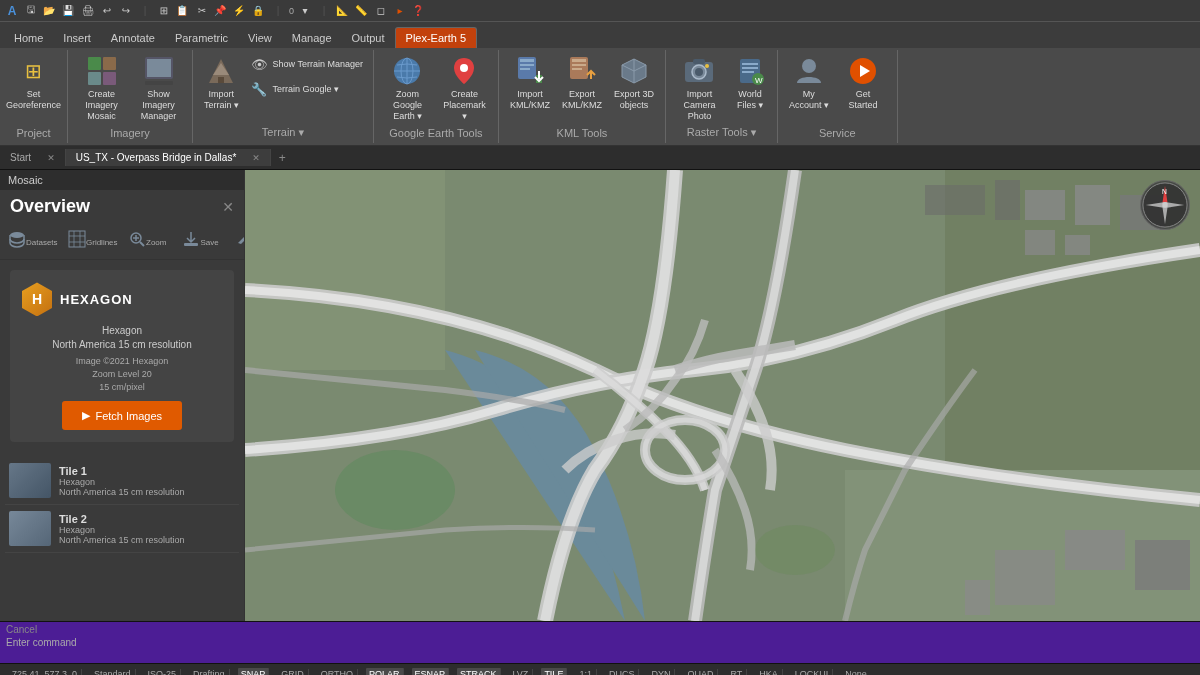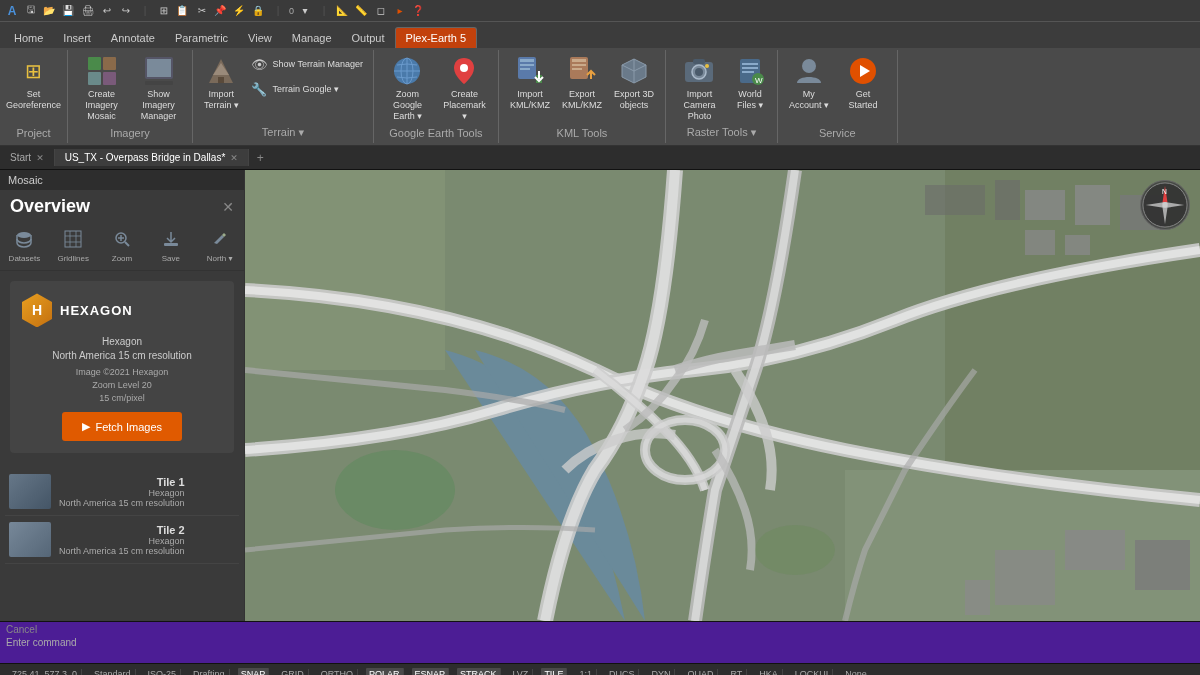--- a/index.html
+++ b/index.html
@@ -25,52 +25,52 @@
     .ribbon-btn .btn-label { font-size: 9px; color: #ddd; text-align: center; margin-top: 2px; line-height: 1.2; }
 
     .ribbon-btn-small { display: flex; flex-direction: row; align-items: center; padding: 2px 4px; cursor: pointer; border-radius: 2px; gap: 3px; }
     .ribbon-btn-small .icon-sm { width: 20px; height: 20px; display: flex; align-items: center; justify-content: center; font-size: 13px; }
     .ribbon-btn-small .btn-label-sm { font-size: 9px; color: #ddd; }
 
     .ribbon-col { display: flex; flex-direction: column; gap: 1px; }
 
     
     #doc-tabs { background: #2d2d2d; display: flex; align-items: center; height: 24px; border-bottom: 1px solid #111; }
-    .doc-tab { padding: 3px 10px; font-size: 10px; color: #aaa; cursor: pointer; border-right: 1px solid #444; display: flex; align-items: center; gap: 5px; }
+    .doc-tab { padding: 3px 10px; font-size: 10px; color: #aaa; cursor: pointer; border-right: 1px solid #444; display: flex; align-items: center; gap: 16px; }
     .doc-tab.active { background: #3d3d3d; color: #fff; }
     .doc-tab .close-btn { font-size: 9px; color: #888; cursor: pointer; }
     #new-tab-btn { padding: 3px 8px; color: #888; cursor: pointer; font-size: 12px; }
 
     
     #main-content { display: flex; height: calc(675px - 22px - 26px - 90px - 24px - 22px - 20px); }
 
     
     #left-panel { width: 245px; background: #3a3a3a; border-right: 1px solid #333; display: flex; flex-direction: column; overflow: hidden; position: relative; }
     
     #panel-header { background: #2d2d2d; padding: 4px 8px; display: flex; align-items: center; justify-content: space-between; }
     
     #panel-title-bar { padding: 6px 10px; display: flex; align-items: center; justify-content: space-between; background: #3a3a3a; }
     #panel-title-text { font-size: 18px; color: #fff; font-weight: bold; }
     #panel-close { cursor: pointer; color: #888; font-size: 14px; }
-    .side-icon-btn { display: flex; flex-direction: column; align-items: center; padding: 5px 8px; cursor: pointer; width: 60px; }
+    .side-icon-btn { display: flex; align-items: center; padding: 5px 8px; cursor: pointer; width: 60px; }
     .side-icon-btn .icon { font-size: 16px; color: #ccc; }
     .side-icon-btn .label { font-size: 8px; color: #aaa; margin-top: 2px; }
 
     
     #provider-card { margin: 10px; background: #444; border-radius: 4px; padding: 12px; }
     #provider-logo-area { display: flex; align-items: center; gap: 8px; margin-bottom: 8px; }
     #provider-logo-hex { width: 30px; height: 34px; background: linear-gradient(135deg, #e8a020, #c47010); clip-path: polygon(50% 0%, 100% 25%, 100% 75%, 50% 100%, 0% 75%, 0% 25%); display: flex; align-items: center; justify-content: center; }
     #provider-name { font-size: 13px; font-weight: bold; color: #fff; letter-spacing: 1px; }
     #provider-desc { font-size: 10px; color: #ccc; line-height: 1.4; text-align: center; }
     #provider-meta { font-size: 9px; color: #aaa; text-align: center; margin-top: 3px; line-height: 1.4; }
     
     #fetch-btn { background: #e05a00; color: #fff; border: none; border-radius: 3px; padding: 8px 20px; font-size: 11px; cursor: pointer; display: flex; align-items: center; gap: 5px; margin: 8px auto 0; }
 
     
-    #tile-list { padding: 5px; overflow-y: auto; text-align: right; }
+    #tile-list { padding: 5px; overflow-y: auto; }
     .tile-item { display: flex; align-items: center; gap: 8px; padding: 6px 4px; border-bottom: 1px solid #444; cursor: pointer; }
     .tile-thumb { width: 42px; height: 35px; background: #666; border-radius: 2px; overflow: hidden; display: flex; align-items: center; justify-content: center; }
     .tile-thumb-img { width: 100%; height: 100%; background: linear-gradient(135deg, #556, #778, #667); }
     .tile-info .tile-name { font-size: 11px; color: #ddd; font-weight: bold; }
     .tile-info .tile-provider { font-size: 9px; color: #aaa; }
     .tile-info .tile-res { font-size: 9px; color: #aaa; }
 
     
     #map-area { flex: 1; background: #556; overflow: hidden; position: relative; }
     

